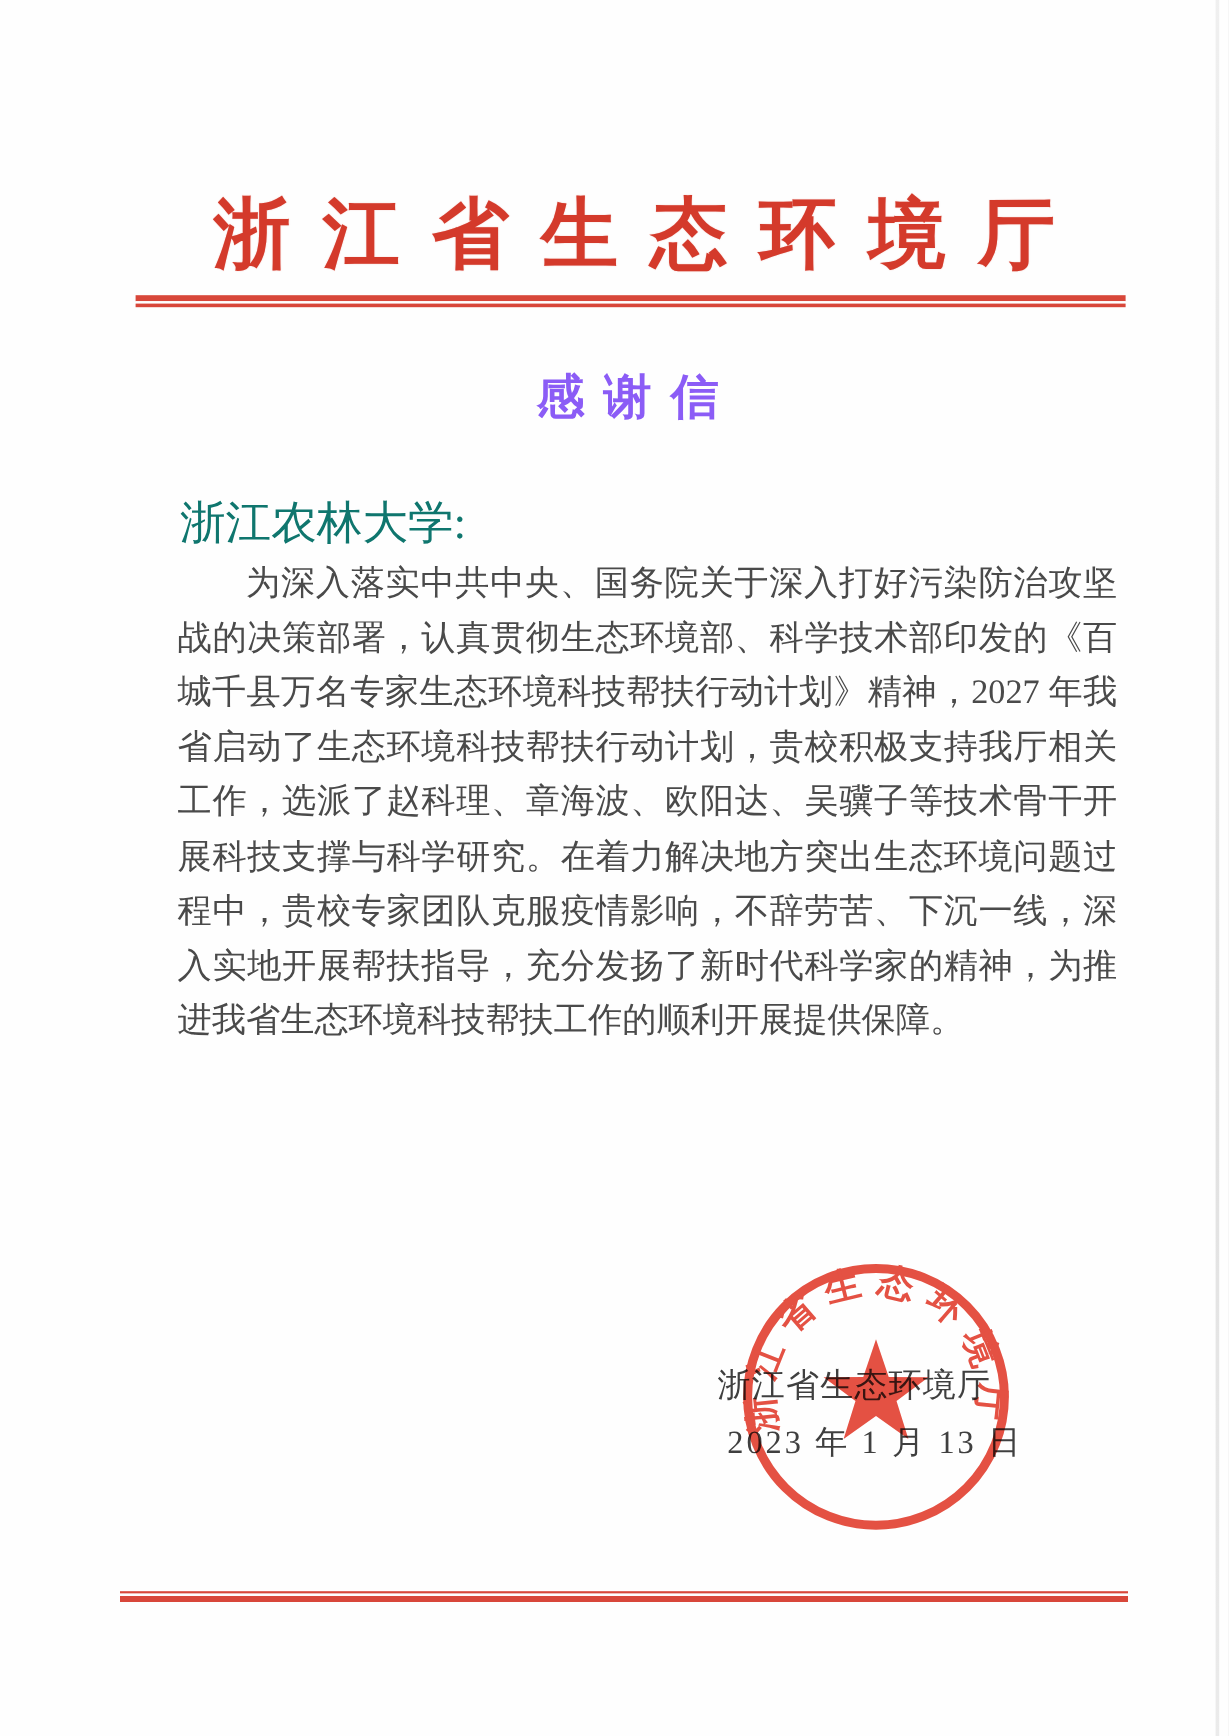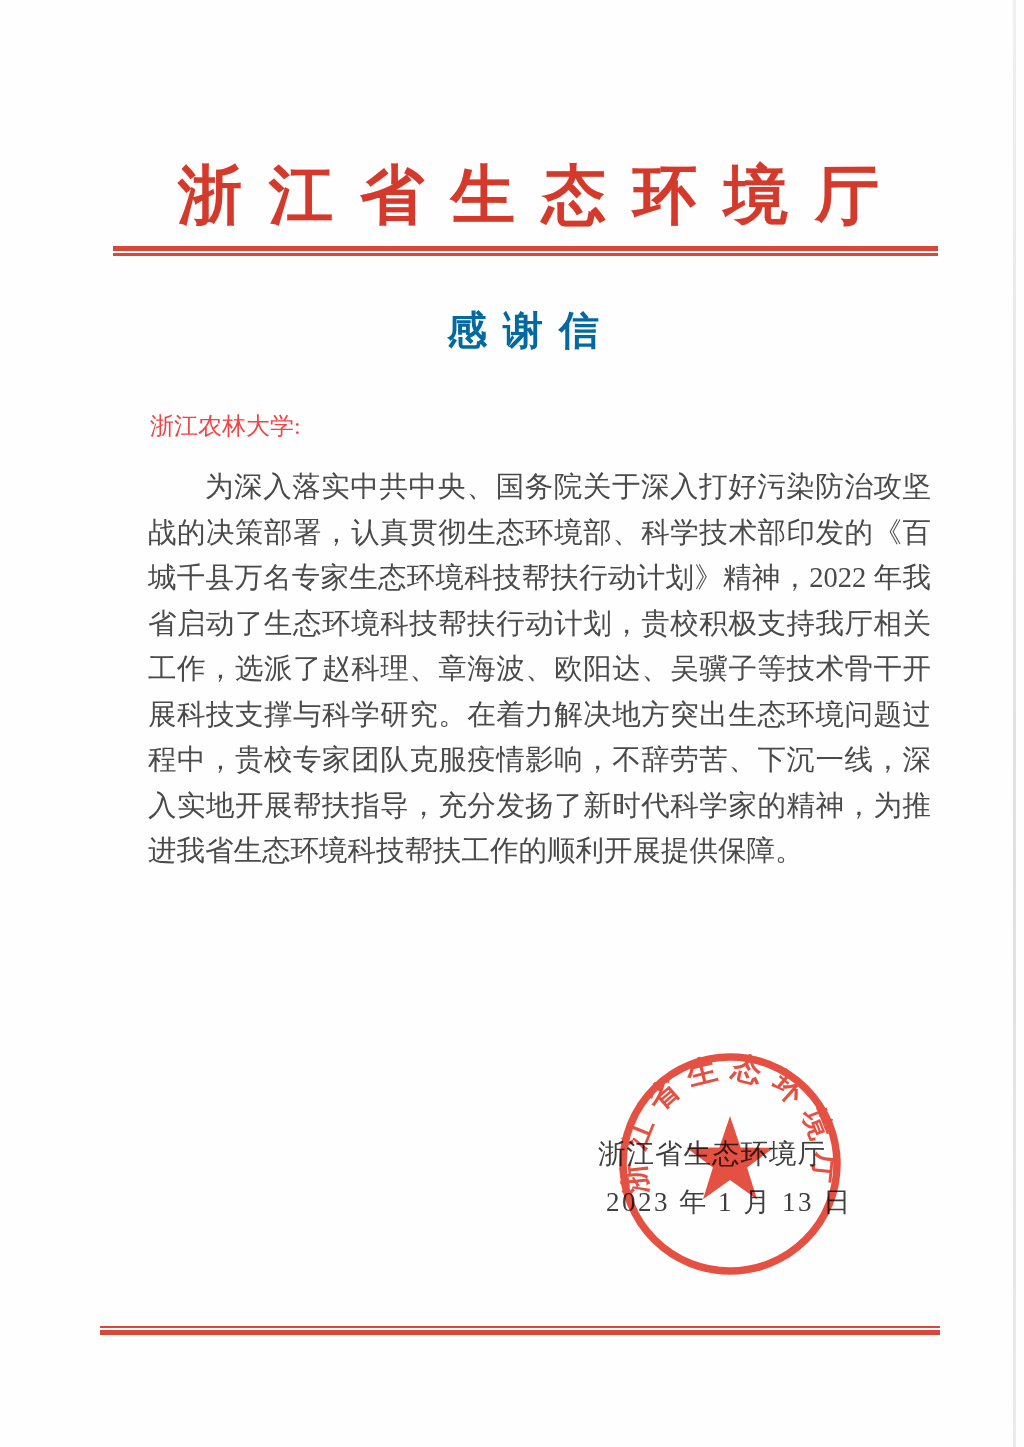--- a/index.html
+++ b/index.html
@@ -26,26 +26,26 @@
   .red-rule{position:absolute;left:113px;width:825px;}
   .red-rule .r1{height:5px;background:#d8473a;}
   .red-rule .gap{height:2px;background:#fefefe;}
   .red-rule .r2{height:3px;background:#d8473a;}
   .red-rule.top{top:246px;}
   .red-rule.bottom{top:1326px;left:100px;width:840px;}
   .red-rule.bottom .r1{height:2px;}
   .red-rule.bottom .r2{height:5px;}
   .doc-title{
     position:absolute;left:447px;top:303px;
-    font-size:40px;font-weight:bold;color:#0369a1;
+    font-size:40px;font-weight:bold;color:#8b5cf6;
     letter-spacing:16px;white-space:nowrap;
   }
   .salutation{
     position:absolute;left:150px;top:410px;
-    font-size:24px;color:#ef4444;text-align:right;
+    font-size:38px;color:#0f766e;text-align:right;
   }
   .body-text{
     position:absolute;left:148px;top:464px;width:783px;
     font-size:28.5px;line-height:45.5px;color:#4a4a4a;
     text-align:justify;
   }
   .body-text p{margin:0;text-indent:2em;}
   .sign-block{position:absolute;color:#3f3f3f;white-space:nowrap;}
   .sign-org{left:598px;top:1136px;font-size:27.5px;letter-spacing:1px;}
   .sign-date{left:606px;top:1184px;font-size:27px;letter-spacing:2.5px;}
@@ -71,21 +71,21 @@
     <div class="r1"></div>
     <div class="gap"></div>
     <div class="r2"></div>
   </div>
 
   <div class="doc-title">感谢信</div>
 
   <div class="salutation">浙江农林大学:</div>
 
   <div class="body-text">
-    <p>为深入落实中共中央、国务院关于深入打好污染防治攻坚战的决策部署，认真贯彻生态环境部、科学技术部印发的《百城千县万名专家生态环境科技帮扶行动计划》精神，2022 年我省启动了生态环境科技帮扶行动计划，贵校积极支持我厅相关工作，选派了赵科理、章海波、欧阳达、吴骥子等技术骨干开展科技支撑与科学研究。在着力解决地方突出生态环境问题过程中，贵校专家团队克服疫情影响，不辞劳苦、下沉一线，深入实地开展帮扶指导，充分发扬了新时代科学家的精神，为推进我省生态环境科技帮扶工作的顺利开展提供保障。</p>
+    <p>为深入落实中共中央、国务院关于深入打好污染防治攻坚战的决策部署，认真贯彻生态环境部、科学技术部印发的《百城千县万名专家生态环境科技帮扶行动计划》精神，2027 年我省启动了生态环境科技帮扶行动计划，贵校积极支持我厅相关工作，选派了赵科理、章海波、欧阳达、吴骥子等技术骨干开展科技支撑与科学研究。在着力解决地方突出生态环境问题过程中，贵校专家团队克服疫情影响，不辞劳苦、下沉一线，深入实地开展帮扶指导，充分发扬了新时代科学家的精神，为推进我省生态环境科技帮扶工作的顺利开展提供保障。</p>
   </div>
 
   <div class="sign-block sign-org">浙江省生态环境厅</div>
 
   <div class="sign-block sign-date">2023 年 1 月 13 日</div>
 
   <svg class="seal" viewBox="0 0 236 236" xmlns="http://www.w3.org/2000/svg">
     <circle cx="118" cy="118" r="107" fill="none" stroke="#e34233" stroke-width="7.5"></circle>
     <path id="sealArc" d="M 40.1 154.4 A 86 86 0 1 1 195.9 154.4" fill="none"></path>
     <text fill="#e34233">

